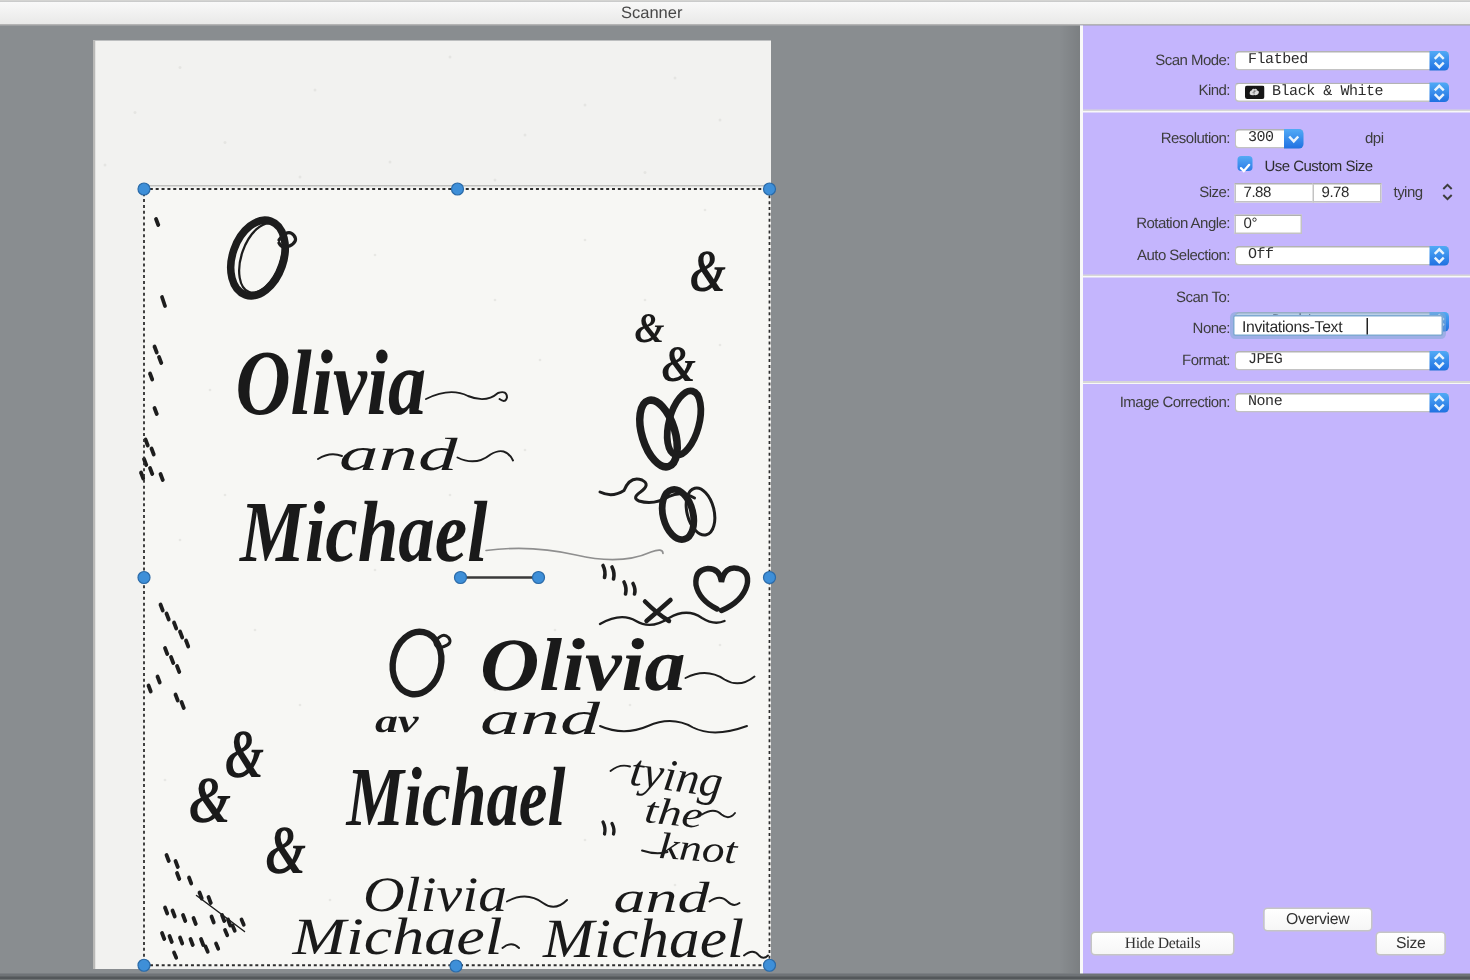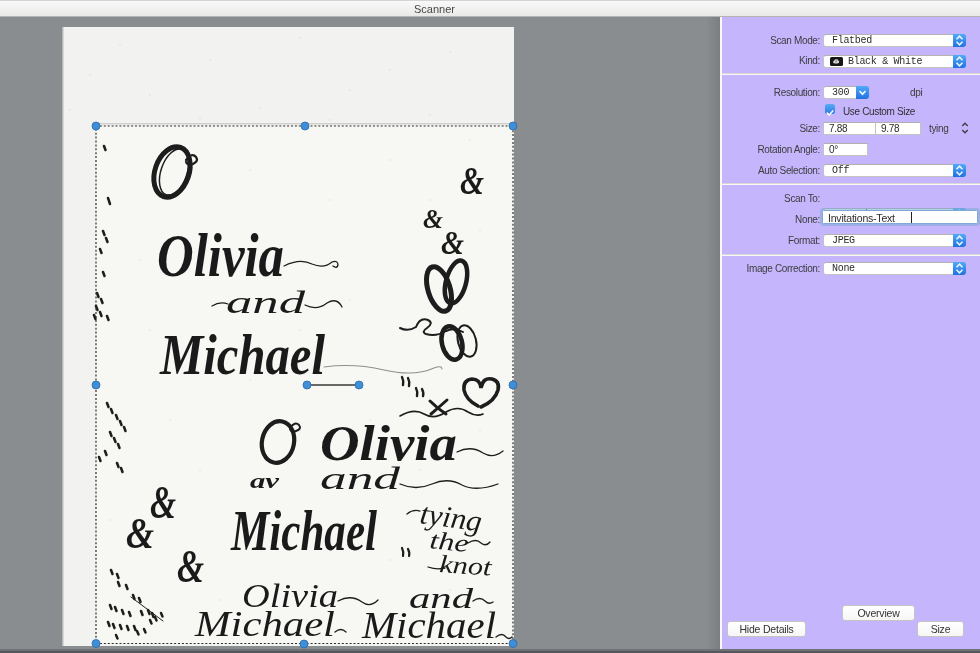--- a/index.html
+++ b/index.html
@@ -313,21 +313,21 @@
         </svg>
       <div class="cap">
           <svg width="13" height="13" viewBox="0 0 13 13">
             <path d="M3.5 5.2 L6.5 2.2 L9.5 5.2" fill="none" stroke="#eaf4fd" stroke-width="1.6"></path>
             <path d="M3.5 7.8 L6.5 10.8 L9.5 7.8" fill="none" stroke="#eaf4fd" stroke-width="1.6"></path>
           </svg>
         </div>
     </div>
 
     <div class="lab" style="top:196px;">None:</div>
-    <div class="field" style="left:102px;top:193px;width:156px;height:14px;border:1px solid #7fa9d2;border-radius:1.5px;box-shadow:0 0 0 2px rgba(127,168,212,0.55);font-size:10.5px;letter-spacing:-0.2px;">
+    <div class="field" style="left:102px;top:193px;width:140px;height:14px;border:1px solid #7fa9d2;border-radius:1.5px;box-shadow:0 0 0 2px rgba(127,168,212,0.55);font-size:10.5px;letter-spacing:-0.2px;">
         <span style="position:absolute;left:5px;top:1px;">Invitations-Text</span>
         <span style="position:absolute;left:88px;top:1px;width:1px;height:11px;background:#222;"></span>
       </div>
 
     <div class="lab" style="top:217px;">Format:</div>
     <div class="popup" style="top:217px;">
         <span class="txt">JPEG</span>
       <div class="cap">
           <svg width="13" height="13" viewBox="0 0 13 13">
             <path d="M3.5 5.2 L6.5 2.2 L9.5 5.2" fill="none" stroke="#eaf4fd" stroke-width="1.6"></path>
@@ -341,21 +341,21 @@
     <div class="popup" style="top:245px;padding-left:19px;">
         <span class="txt">None</span>
       <div class="cap">
           <svg width="13" height="13" viewBox="0 0 13 13">
             <path d="M3.5 5.2 L6.5 2.2 L9.5 5.2" fill="none" stroke="#eaf4fd" stroke-width="1.6"></path>
             <path d="M3.5 7.8 L6.5 10.8 L9.5 7.8" fill="none" stroke="#eaf4fd" stroke-width="1.6"></path>
           </svg>
         </div>
     </div>
 
-    <div class="btn" style="left:7px;top:604px;width:79px;line-height:15px;">Hide Details</div>
+    <div class="btn" style="left:7px;top:604px;width:96px;line-height:15px;font-family:Liberation Serif, serif;">Hide Details</div>
     <div class="btn" style="left:122px;top:588px;width:73px;line-height:15px;">Overview</div>
     <div class="btn" style="left:197px;top:604px;width:47px;line-height:15px;">Size</div>
   </div>
 
   <div id="bottomstrip">
       <div class="b2"></div>
     </div>
 </div>
 
 </body></html>

